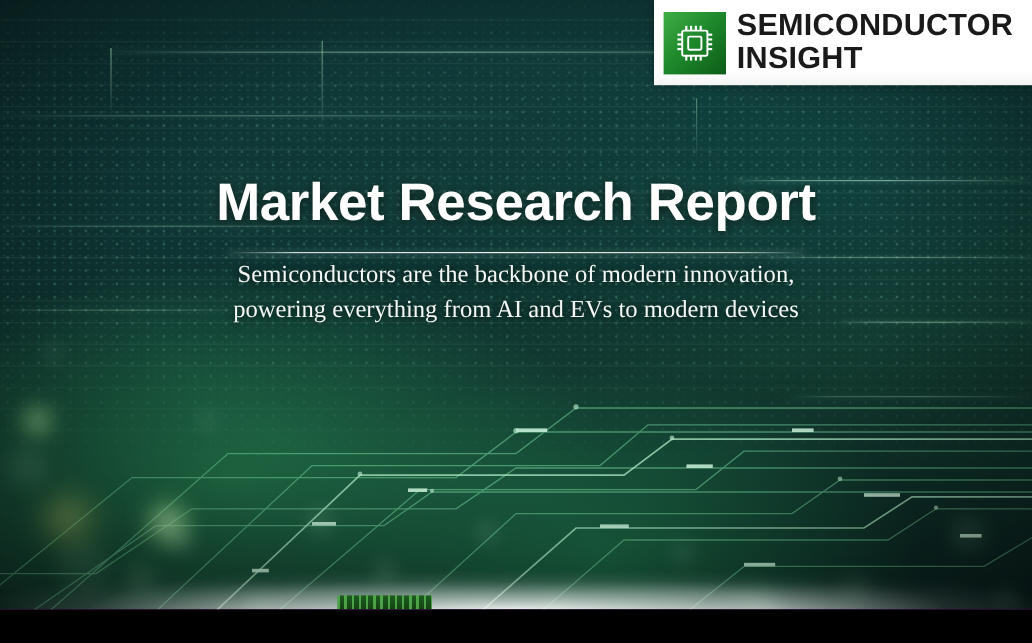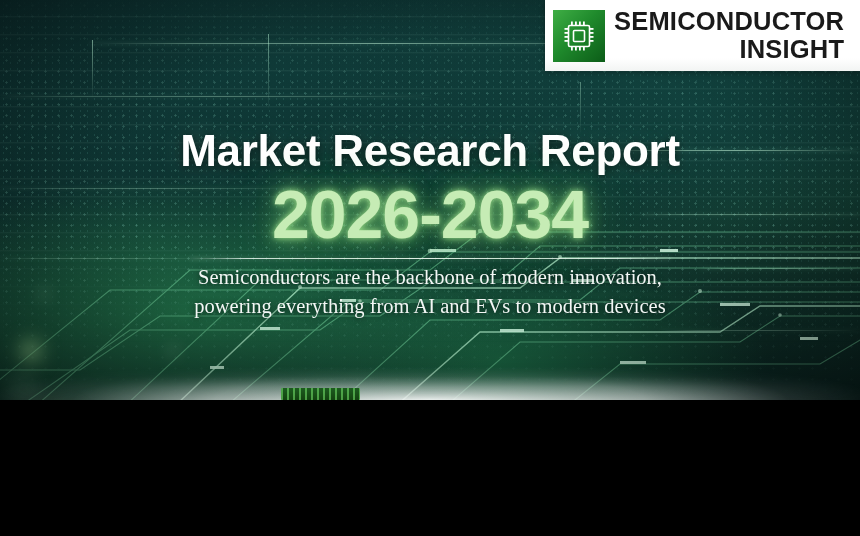--- a/index.html
+++ b/index.html
@@ -8,21 +8,21 @@
     padding: 0;
     background: #000;
   }
   body {
     font-family: "Liberation Sans", sans-serif;
   }
 
   .banner {
     position: relative;
     width: 860px;
-    height: 400px;
+    height: 508px;
     overflow: hidden;
     background: #a21caf;
   }
 
   
 
   .bg-base {
     position: absolute;
     inset: 0;
     background:
@@ -169,42 +169,42 @@
     padding-right: 4px;
   }
   .logo-line1 {
     font-size: 25.5px;
     display: block;
     white-space: nowrap;
   }
   .logo-line2 {
     font-size: 25.5px;
     display: block;
-    text-align: right;
+    text-align: left;
     margin-top: 3px;
     white-space: nowrap;
   }
 
   
 
   .content {
     position: absolute;
     left: 0; right: 0;
     top: 128px;
     text-align: center;
     z-index: 6;
   }
 
   .title {
     font-family: "Liberation Sans", sans-serif;
     font-weight: bold;
     font-size: 44px;
     color: #ffffff;
     letter-spacing: -0.3px;
-    margin: 0;
+    margin: 18px;
     text-shadow: 0 2px 10px rgba(0,0,0,0.6), 0 0 28px rgba(190,255,215,0.18);
     line-height: 1.05;
   }
 
   .years {
     font-family: "Liberation Sans", sans-serif;
     font-weight: bold;
     font-size: 68px;
     color: #c6ecb5;
     letter-spacing: -1px;
@@ -358,21 +358,20 @@
       </svg>
     </div>
     <div class="logo-text">
       <span class="logo-line1">SEMICONDUCTOR</span>
       <span class="logo-line2">INSIGHT</span>
     </div>
   </div>
 
   <div class="content">
     <h1 class="title">Market Research Report</h1>
-    <div class="years">2026-2034</div>
     <div class="divider"></div>
     <p class="subtitle">
       <span>Semiconductors are the backbone of modern innovation,</span>
       <span>powering everything from AI and EVs to modern devices</span>
     </p>
   </div>
 
 </div>
 
 </body></html>

